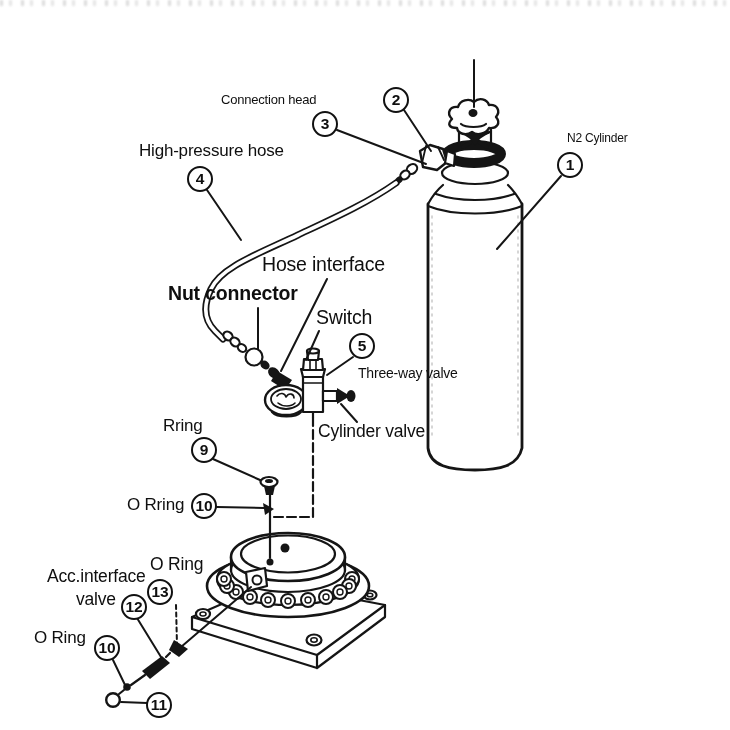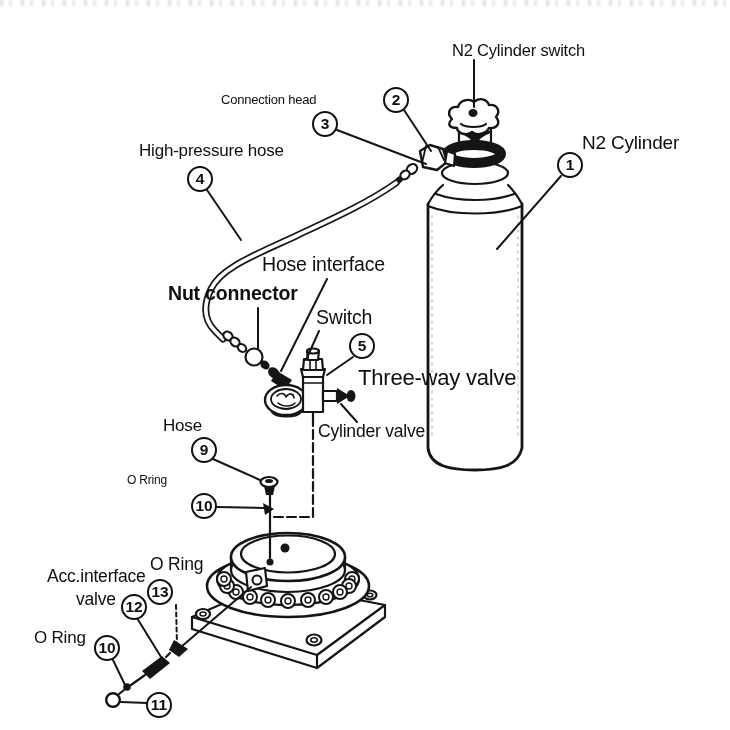--- a/index.html
+++ b/index.html
@@ -173,31 +173,30 @@
         <path d="M213,459 L260,480"></path>
         <path d="M217,507 L264,508"></path>
         <path d="M137,618 L161,657"></path>
         <path d="M176,605 L177,645" stroke-dasharray="4 3.5"></path>
         <path d="M113,660 L126,687"></path>
         <path d="M147,703 L121,702"></path>
       </g>
     </g>
   </svg>
 
-  <div class="lbl" style="left:452px;top:41px;font-size:16.5px;">N2 Cylinder switch</div>
   <div class="lbl" style="left:221px;top:87px;font-size:13px;margin-top:6px;">Connection head</div>
   <div class="lbl" style="left:139px;top:141px;font-size:17px;">High-pressure hose</div>
-  <div class="lbl" style="left:582px;top:132px;font-size:19px;text-align:center;">N2 Cylinder</div>
+  <div class="lbl" style="left:567px;top:132px;font-size:12px;text-align:center;">N2 Cylinder</div>
   <div class="lbl" style="left:262px;top:253px;font-size:19.5px;">Hose interface</div>
   <div class="lbl" style="left:168px;top:282px;font-size:19.5px;font-weight:bold;">Nut connector</div>
   <div class="lbl" style="left:316px;top:306px;font-size:19.5px;">Switch</div>
-  <div class="lbl" style="left:358px;top:365px;font-size:22px;">Three-way valve</div>
+  <div class="lbl" style="left:358px;top:365px;font-size:14px;">Three-way valve</div>
   <div class="lbl" style="left:318px;top:421px;font-size:17.5px;">Cylinder valve</div>
-  <div class="lbl" style="left:163px;top:416px;font-size:17px;">Hose</div>
-  <div class="lbl" style="left:127px;top:474px;font-size:12px;">O Rring</div>
+  <div class="lbl" style="left:163px;top:416px;font-size:17px;">Rring</div>
+  <div class="lbl" style="left:127px;top:495px;font-size:17px;">O Rring</div>
   <div class="lbl" style="left:150px;top:554px;font-size:17.5px;">O Ring</div>
   <div class="lbl" style="left:47px;top:566px;font-size:17.5px;">Acc.interface</div>
   <div class="lbl" style="left:47px;top:589px;font-size:17.5px;margin-left:29px;">valve</div>
   <div class="lbl" style="left:34px;top:628px;font-size:17px;">O Ring</div>
 
   <div class="callout" style="left:557px;top:152px;">1</div>
   <div class="callout" style="left:383px;top:87px;">2</div>
   <div class="callout" style="left:312px;top:111px;">3</div>
   <div class="callout" style="left:187px;top:166px;">4</div>
   <div class="callout" style="left:349px;top:333px;">5</div>

